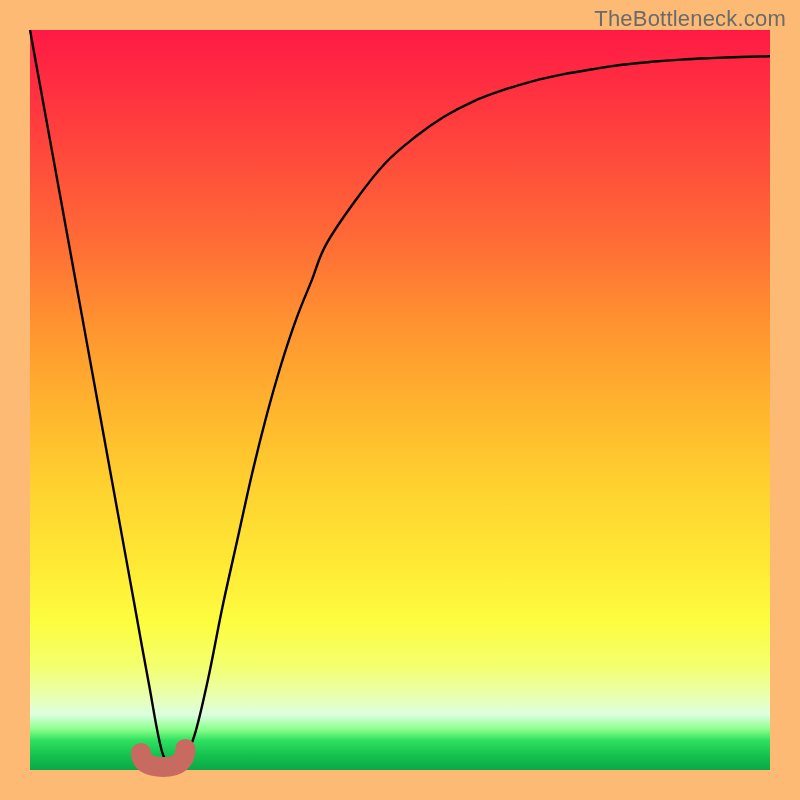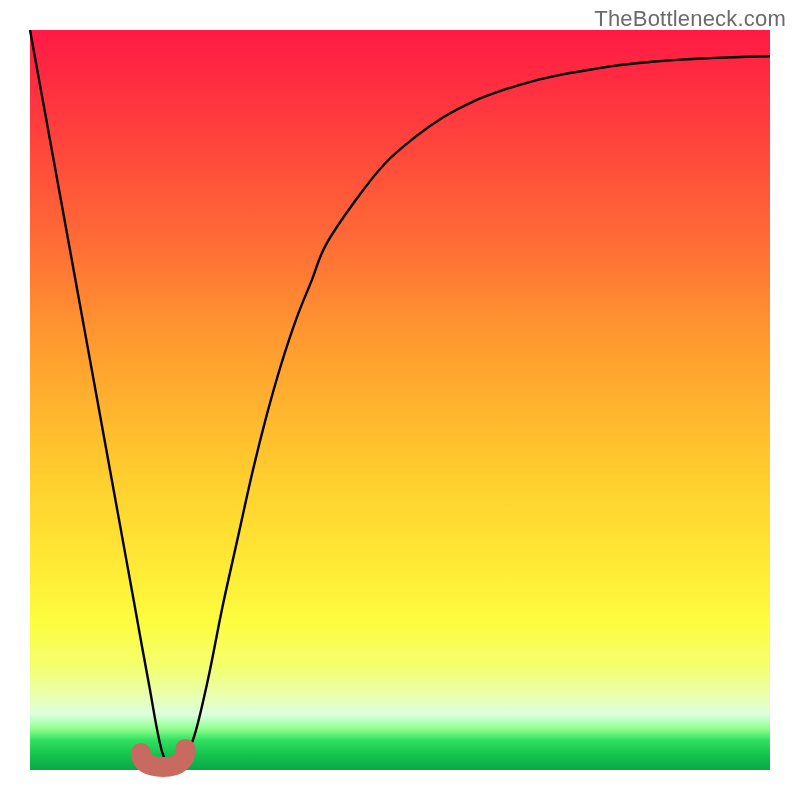--- a/index.html
+++ b/index.html
@@ -10,21 +10,21 @@
     background: #000;
     overflow: hidden;
     font-family: Arial, Helvetica, sans-serif;
   }
   .frame {
     position: absolute;
     left: 0;
     top: 0;
     width: 800px;
     height: 800px;
-    background: #ffffff;
+    background: #fdba74;
   }
   .plot-area {
     position: absolute;
     left: 30px;
     top: 30px;
     width: 740px;
     height: 740px;
     background: linear-gradient(
       to bottom,
       #ff1a45 0%,

